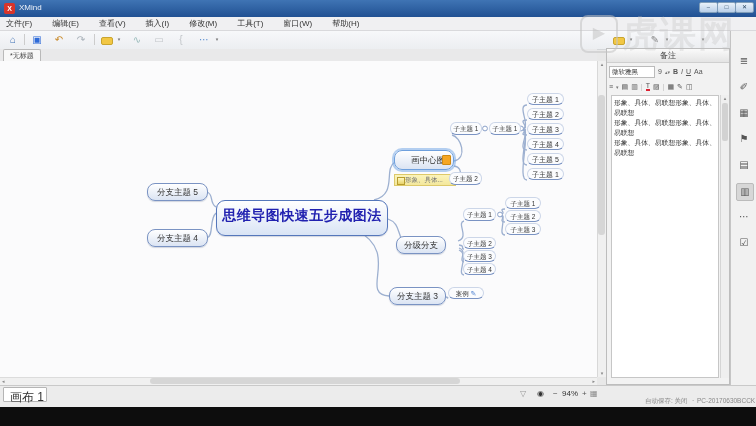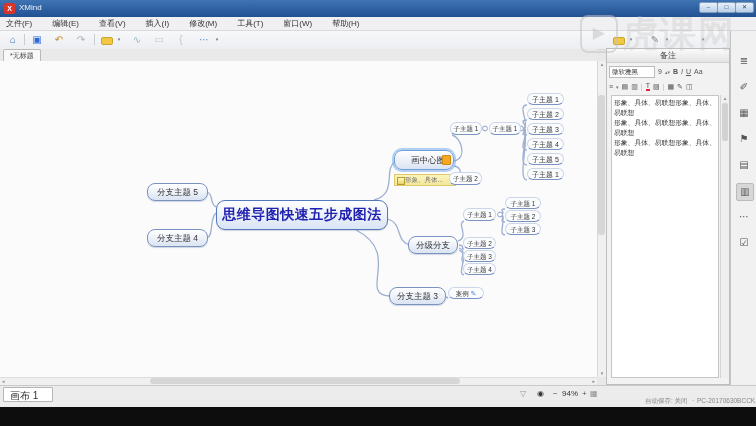--- a/index.html
+++ b/index.html
@@ -50,21 +50,21 @@
   .pencil{color:#4a7fd0;font-size:7px;}
   
   .vscroll{left:597px;top:61px;width:9px;height:316px;background:#f0f0f0;border-left:1px solid #d8d8d8;box-sizing:border-box;}
   .vthumb{left:598px;top:95px;width:7px;height:140px;background:#d6d6d6;border-radius:3px;}
   .hscroll{left:0;top:377px;width:597px;height:8px;background:#f0f0f0;border-top:1px solid #dcdcdc;box-sizing:border-box;}
   .hthumb{left:150px;top:378px;width:310px;height:6px;background:#d6d6d6;border-radius:3px;}
   .sarrow{color:#888;font-size:5px;line-height:7px;}
   
   .sheetbar{left:0;top:385px;width:756px;height:22px;background:#ececec;border-top:1px solid #c9c9c9;}
   .sheettab{left:3px;top:1px;height:12px;background:#fff;border:1px solid #b5b5b5;
-    font-size:10px;color:#333;padding:1px 14px 0 6px;border-radius:1px;}
+    font-size:12px;color:#333;padding:1px 2px 0 6px;border-radius:1px;}
   .zctrl{top:3px;font-size:8px;color:#555;}
   .statustext{top:11px;font-size:6.5px;color:#888;}
   
   .rpanel{left:606px;top:48px;width:124px;height:337px;background:#f2f2f2;
     border:1px solid #bdbdbd;box-sizing:border-box;}
   .rp-head{left:0;top:0;width:122px;height:13px;background:linear-gradient(#fafafa,#e4e4e4);
     border-bottom:1px solid #cfcfcf;text-align:center;font-size:8px;color:#444;line-height:13px;}
   .rp-row{left:2px;width:118px;height:15px;display:flex;align-items:center;gap:3px;}
   .fontbox{width:40px;height:10px;border:1px solid #bbb;background:#fff;font-size:6.5px;
     color:#333;padding:0 2px;line-height:10px;overflow:hidden;white-space:nowrap;}
@@ -167,21 +167,21 @@
         <path d="M500,154 C508,156 497,174 505,174"></path>
         <path d="M446,236 C450,237 446,237 448,237"></path>
       </g>
       <g fill="#ffffff" stroke="#8aa0c8" stroke-width="1">
         <circle cx="485" cy="67.5" r="2.4"></circle>
         <circle cx="521" cy="67.5" r="2.4"></circle>
         <circle cx="500" cy="153.5" r="2.4"></circle>
       </g>
     </svg>
 
-    <div class="node central" style="left:216px;top:139px;width:172px;height:30px;line-height:28px;font-family:Liberation Mono, monospace;">思维导图快速五步成图法</div>
+    <div class="node central" style="left:216px;top:139px;width:172px;height:36px;line-height:28px;">思维导图快速五步成图法</div>
 
     <div class="node" style="left:147px;top:122px;width:61px;height:18px;line-height:17px;">分支主题 5</div>
     <div class="node" style="left:147px;top:168px;width:61px;height:18px;line-height:17px;">分支主题 4</div>
 
     <div class="node selected" style="left:394px;top:89px;width:60px;height:20px;line-height:18px;padding-right:8px;">
       <span>画中心图</span>
       <span class="note-ind"></span>
     </div>
     <div class="ynote" style="left:394px;top:113px;width:62px;height:12px;">
       <span class="nicon"></span>
@@ -193,21 +193,21 @@
 
     <div class="sub gc" style="left:527px;top:32px;width:37px;height:12px;line-height:11px;">子主题 1</div>
     <div class="sub gc" style="left:527px;top:47px;width:37px;height:12px;line-height:11px;">子主题 2</div>
     <div class="sub gc" style="left:527px;top:62px;width:37px;height:12px;line-height:11px;">子主题 3</div>
     <div class="sub gc" style="left:527px;top:77px;width:37px;height:12px;line-height:11px;">子主题 4</div>
     <div class="sub gc" style="left:527px;top:92px;width:37px;height:12px;line-height:11px;">子主题 5</div>
     <div class="sub gc" style="left:527px;top:107px;width:37px;height:12px;line-height:11px;">子主题 1</div>
 
     <div class="sub" style="left:449px;top:111px;width:33px;height:13px;line-height:12px;">子主题 2</div>
 
-    <div class="node" style="left:408px;top:175px;width:50px;height:18px;line-height:17px;">分级分支</div>
+    <div class="node" style="left:396px;top:175px;width:50px;height:18px;line-height:17px;">分级分支</div>
     <div class="sub" style="left:463px;top:147px;width:33px;height:13px;line-height:12px;">子主题 1</div>
     <div class="sub" style="left:505px;top:136px;width:36px;height:12px;line-height:11px;">子主题 1</div>
     <div class="sub" style="left:505px;top:149px;width:36px;height:12px;line-height:11px;">子主题 2</div>
     <div class="sub" style="left:505px;top:162px;width:36px;height:12px;line-height:11px;">子主题 3</div>
     <div class="sub" style="left:463px;top:176px;width:33px;height:12px;line-height:11px;">子主题 2</div>
     <div class="sub" style="left:463px;top:189px;width:33px;height:12px;line-height:11px;">子主题 3</div>
     <div class="sub" style="left:463px;top:202px;width:33px;height:12px;line-height:11px;">子主题 4</div>
 
     <div class="node" style="left:389px;top:226px;width:57px;height:18px;line-height:17px;">分支主题 3</div>
     <div class="sub" style="left:448px;top:226px;width:36px;height:12px;line-height:11px;">

